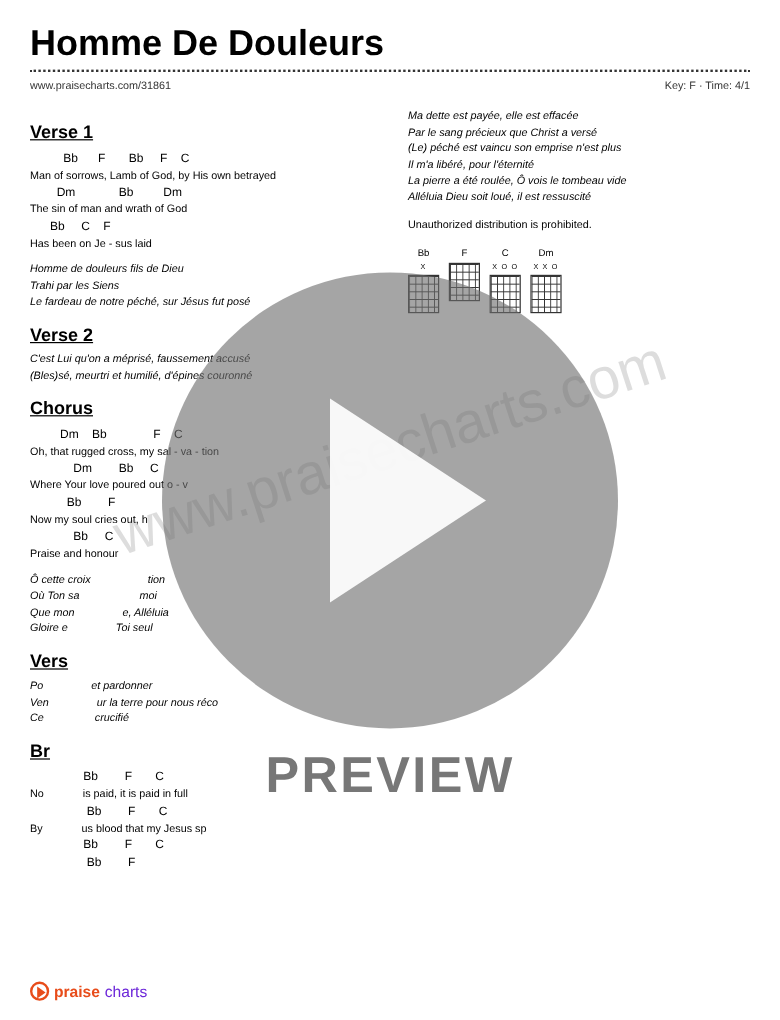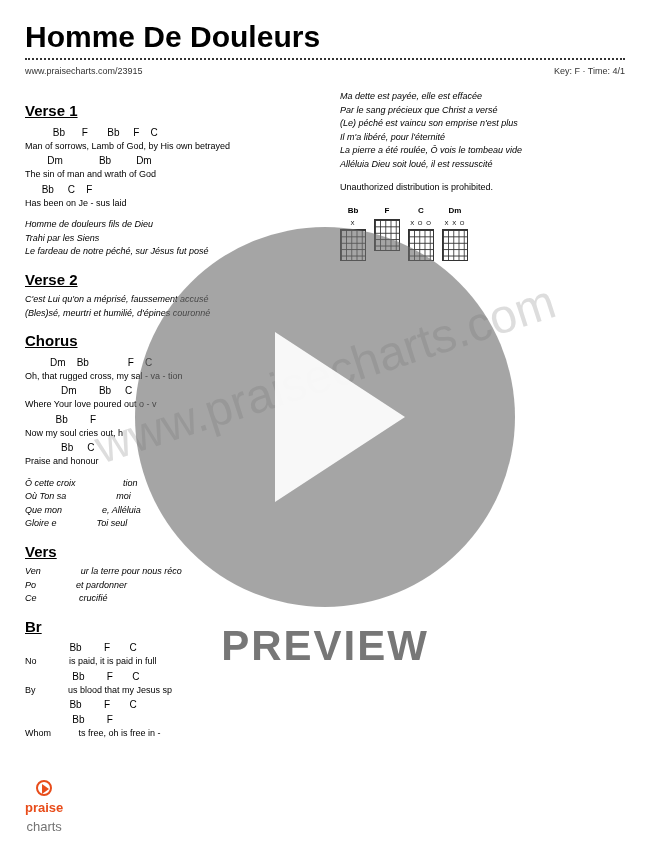--- a/index.html
+++ b/index.html
@@ -52,51 +52,50 @@
   .italic { font-style: italic; }
   .chord-diagrams {
     display: flex;
     gap: 8px;
     margin-top: 10px;
   }
   .chord-box {
     font-size: 8px;
     text-align: center;
   }
-  .chord-box .label { font-weight: bold; margin-bottom: 2px; }
+  .chord-box .label { font-weight: normal; margin-bottom: 2px; }
   .chord-box .fingering { font-size: 6px; letter-spacing: 1px; }
   .fret {
     width: 26px;
     height: 32px;
     background: linear-gradient(to right,#333 1px,transparent 1px) 0 0/5.2px 100%,
                 linear-gradient(to bottom,#333 1px,transparent 1px) 0 0/100% 6.4px;
     border: 1px solid #333;
     margin: 1px auto;
   }
   .footer {
     position: absolute;
     bottom: 16px;
     left: 25px;
     display: flex;
     align-items: center;
     gap: 4px;
     font-size: 13px;
-    flex-direction: column;
   }
   .footer .logo-circle {
     width: 16px; height: 16px; border-radius: 50%;
     border: 2px solid #e84c1a; position: relative;
   }
   .footer .logo-circle::after {
     content: ''; position: absolute; left: 4px; top: 2px;
     border-left: 7px solid #e84c1a; border-top: 5px solid transparent;
     border-bottom: 5px solid transparent;
   }
   .brand1 { color: #e84c1a; font-weight: 600; }
-  .brand2 { color: #737373; }
+  .brand2 { color: #6d28d9; }
   
   .overlay {
     position: absolute;
     inset: 0;
     pointer-events: none;
   }
   .wm-text {
     position: absolute;
     top: 44%; left: 50%;
     transform: translate(-50%,-50%) rotate(-18deg);
@@ -132,21 +131,21 @@
     color: #777;
     letter-spacing: 2px;
   }
 </style>
 </head>
 <body>
 
 <h1 class="title">Homme De Douleurs</h1>
 <div class="dotted"></div>
 <div class="meta-row">
-  <span>www.praisecharts.com/23915</span>
+  <span>www.praisecharts.com/31861</span>
   <span>Key: F · Time: 4/1</span>
 </div>
 
 <div class="columns">
   <div class="col">
     <div class="section-head">Verse 1</div>
     <div class="chord-line">          Bb      F       Bb     F    C</div>
     <div class="lyric-line">Man of sorrows, Lamb of God, by His own betrayed</div>
     <div class="chord-line">        Dm             Bb         Dm</div>
     <div class="lyric-line">The sin of man and wrath of God</div>
@@ -170,32 +169,31 @@
     <div class="lyric-line">Now my soul cries out, h</div>
     <div class="chord-line">             Bb     C</div>
     <div class="lyric-line">Praise and honour</div>
     <div style="height:8px"></div>
     <div class="lyric-line italic">Ô cette croix                   tion</div>
     <div class="lyric-line italic">Où Ton sa                    moi</div>
     <div class="lyric-line italic">Que mon                e, Alléluia</div>
     <div class="lyric-line italic">Gloire e                Toi seul</div>
 
     <div class="section-head">Vers</div>
+    <div class="lyric-line italic">Po                et pardonner</div>
     <div class="lyric-line italic">Ven                ur la terre pour nous réco</div>
-    <div class="lyric-line italic">Po                et pardonner</div>
     <div class="lyric-line italic">Ce                 crucifié</div>
 
     <div class="section-head">Br</div>
     <div class="chord-line">                Bb        F       C</div>
     <div class="lyric-line">No             is paid, it is paid in full</div>
     <div class="chord-line">                 Bb        F       C</div>
     <div class="lyric-line">By             us blood that my Jesus sp</div>
     <div class="chord-line">                Bb        F       C</div>
     <div class="chord-line">                 Bb        F</div>
-    <div class="lyric-line">Whom           ts free, oh is free in -</div>
   </div>
 
   <div class="col">
     <div class="lyric-line italic">Ma dette est payée, elle est effacée</div>
     <div class="lyric-line italic">Par le sang précieux que Christ a versé</div>
     <div class="lyric-line italic">(Le) péché est vaincu son emprise n'est plus</div>
     <div class="lyric-line italic">Il m'a libéré, pour l'éternité</div>
 
     <div class="lyric-line italic">La pierre a été roulée, Ô vois le tombeau vide</div>
     <div class="lyric-line italic">Alléluia Dieu soit loué, il est ressuscité</div>

